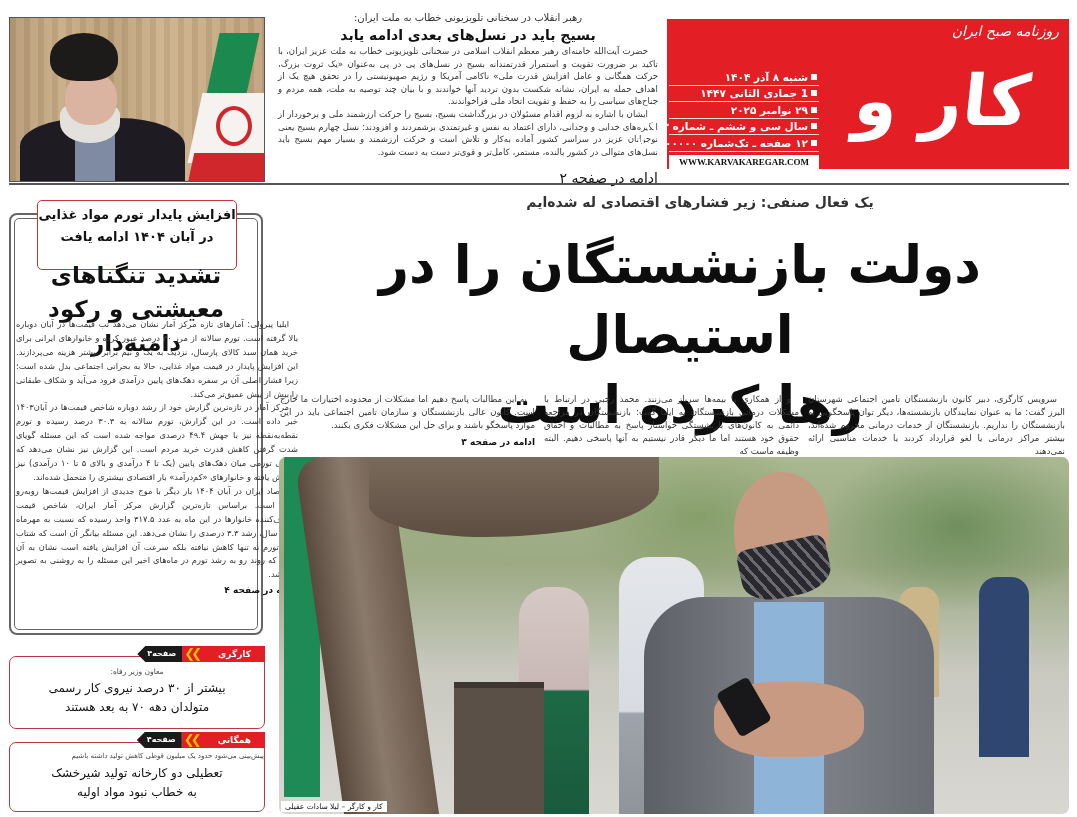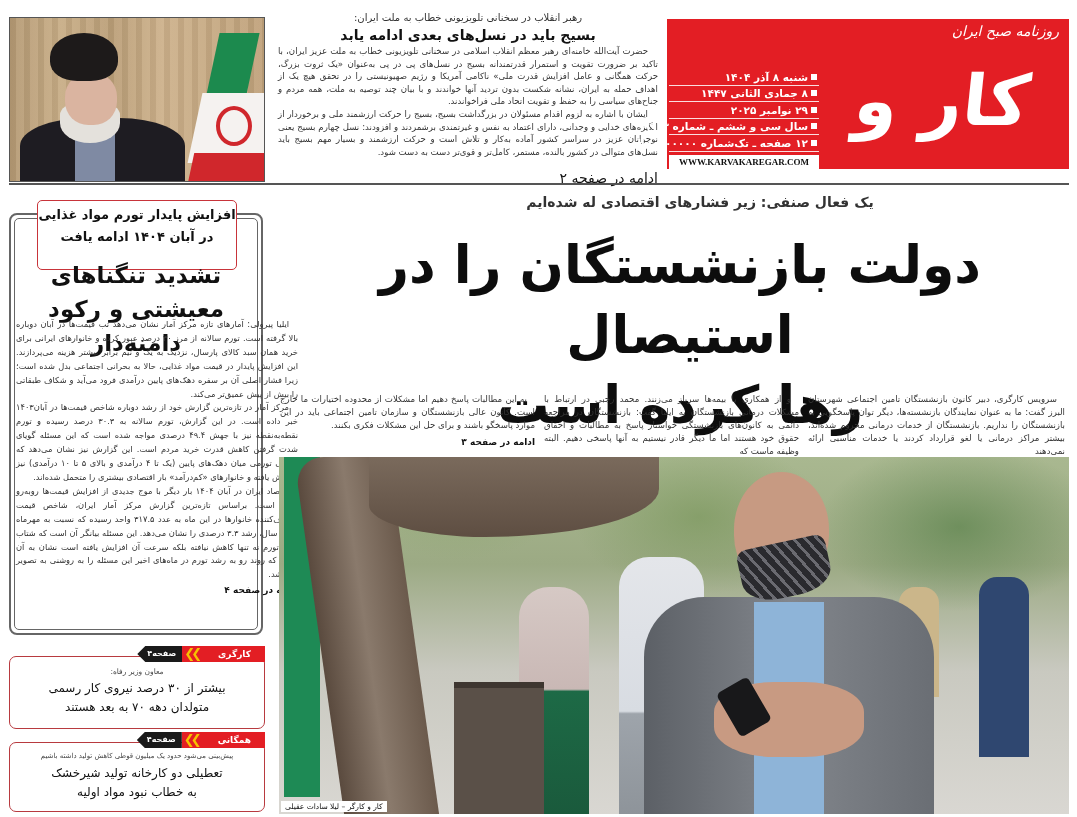--- a/index.html
+++ b/index.html
@@ -95,21 +95,21 @@
       position: absolute; top: -11px; right: -1px; height: 16px; display: flex; direction: ltr;
     }
     .brief .tag .page {
       background: #1a1a1a; color: #fff; font-size: 8px; font-weight: bold; height: 16px; line-height: 16px;
       padding: 0 6px 0 10px; clip-path: polygon(8px 0,100% 0,100% 100%,8px 100%,0 50%); direction: rtl;
     }
     .brief .tag .chev { background: #e31e24; color: #f6c200; font-size: 13px; font-weight: bold; height: 16px; line-height: 15px; padding: 0 2px; letter-spacing: -4px; }
     .brief .tag .section { background: #e31e24; color: #fff; font-size: 9px; font-weight: bold; height: 16px; line-height: 16px; padding: 0 14px 0 18px; direction: rtl; }
     .brief .sub { font-size: 7.5px; color: #444; margin-top: 9px; height: 11px; line-height: 11px; }
     .brief .title { font-size: 12px; color: #111; line-height: 19px; margin-top: 2px; }
-    .brief-2 .sub { margin-top: 8px; font-size: 7px; }
+    .brief-2 .sub { margin-top: 8px; font-size: 7px; text-align: right; }
 
     
     .main-kicker {
       position: absolute; left: 400px; top: 194px; width: 600px; direction: rtl; text-align: center;
       font-size: 14px; font-weight: bold; color: #333;
     }
     .main-headline {
       position: absolute; left: 300px; top: 230px; width: 760px; direction: rtl; text-align: center;
       font-family: "DejaVu Sans", sans-serif; font-weight: bold; font-size: 52px; line-height: 70px; color: #0d0d0d;
       letter-spacing: -1px;
@@ -120,20 +120,21 @@
     .main-col p { text-indent: 8px; }
     .main-col-1 { left: 808px; width: 257px; }
     .main-col-2 { left: 544px; width: 255px; }
     .main-col-3 { left: 280px; width: 255px; }
     .main-col .cont { font-weight: bold; font-size: 9px; color: #111; margin-top: 4px; text-indent: 0; }
 
     
     .main-photo {
       position: absolute; left: 279px; top: 457px; width: 790px; height: 357px; overflow: hidden;
       background: linear-gradient(180deg, #a9b890 0%, #9caa84 30%, #c9c9c0 60%, #d9d7d2 100%);
+      border-radius: 7px;
     }
     .main-photo .foliage { position:absolute; inset:0;
       background:
         radial-gradient(ellipse 180px 110px at 420px 60px, rgba(120,150,90,0.65), transparent 70%),
         radial-gradient(ellipse 200px 120px at 680px 70px, rgba(90,130,75,0.7), transparent 70%),
         radial-gradient(ellipse 150px 90px at 180px 40px, rgba(140,165,110,0.6), transparent 70%); }
     .main-photo .green-pole { position:absolute; left:5px; top:0; width:36px; height:340px; background:#1e8a55; }
     .main-photo .trunk { position:absolute; left:40px; top:0; width:95px; height:357px; background:linear-gradient(90deg,#5a4a3e,#8a7a6c,#6b5a4c); transform:skewX(8deg); border-radius:30px 0 0 0; }
     .main-photo .branch { position:absolute; left:90px; top:0; width:290px; height:80px; background:linear-gradient(180deg,#7a6a5c,#5e4e42); border-radius:0 0 60% 40%; }
     .main-photo .bin { position:absolute; left:175px; top:225px; width:90px; height:132px; background:#5a5048; border-top:6px solid #3e3630; }
@@ -182,21 +183,21 @@
 <div class="masthead">
   <div class="tagline">روزنامه صبح ایران</div>
   <div class="logo">کار و کارگر</div>
   <div class="info">
     <div class="info-item">
         <span class="sq"></span>
         <span>شنبه ۸ آذر ۱۴۰۴</span>
       </div>
     <div class="info-item">
         <span class="sq"></span>
-        <span>۸ جمادی الثانی ۱۴۴۷</span>
+        <span>1 جمادی الثانی ۱۴۴۷</span>
       </div>
     <div class="info-item">
         <span class="sq"></span>
         <span>۲۹ نوامبر ۲۰۲۵</span>
       </div>
     <div class="info-item">
         <span class="sq"></span>
         <span>سال سی و ششم ـ شماره ۹۹۱۳</span>
       </div>
     <div class="info-item">

